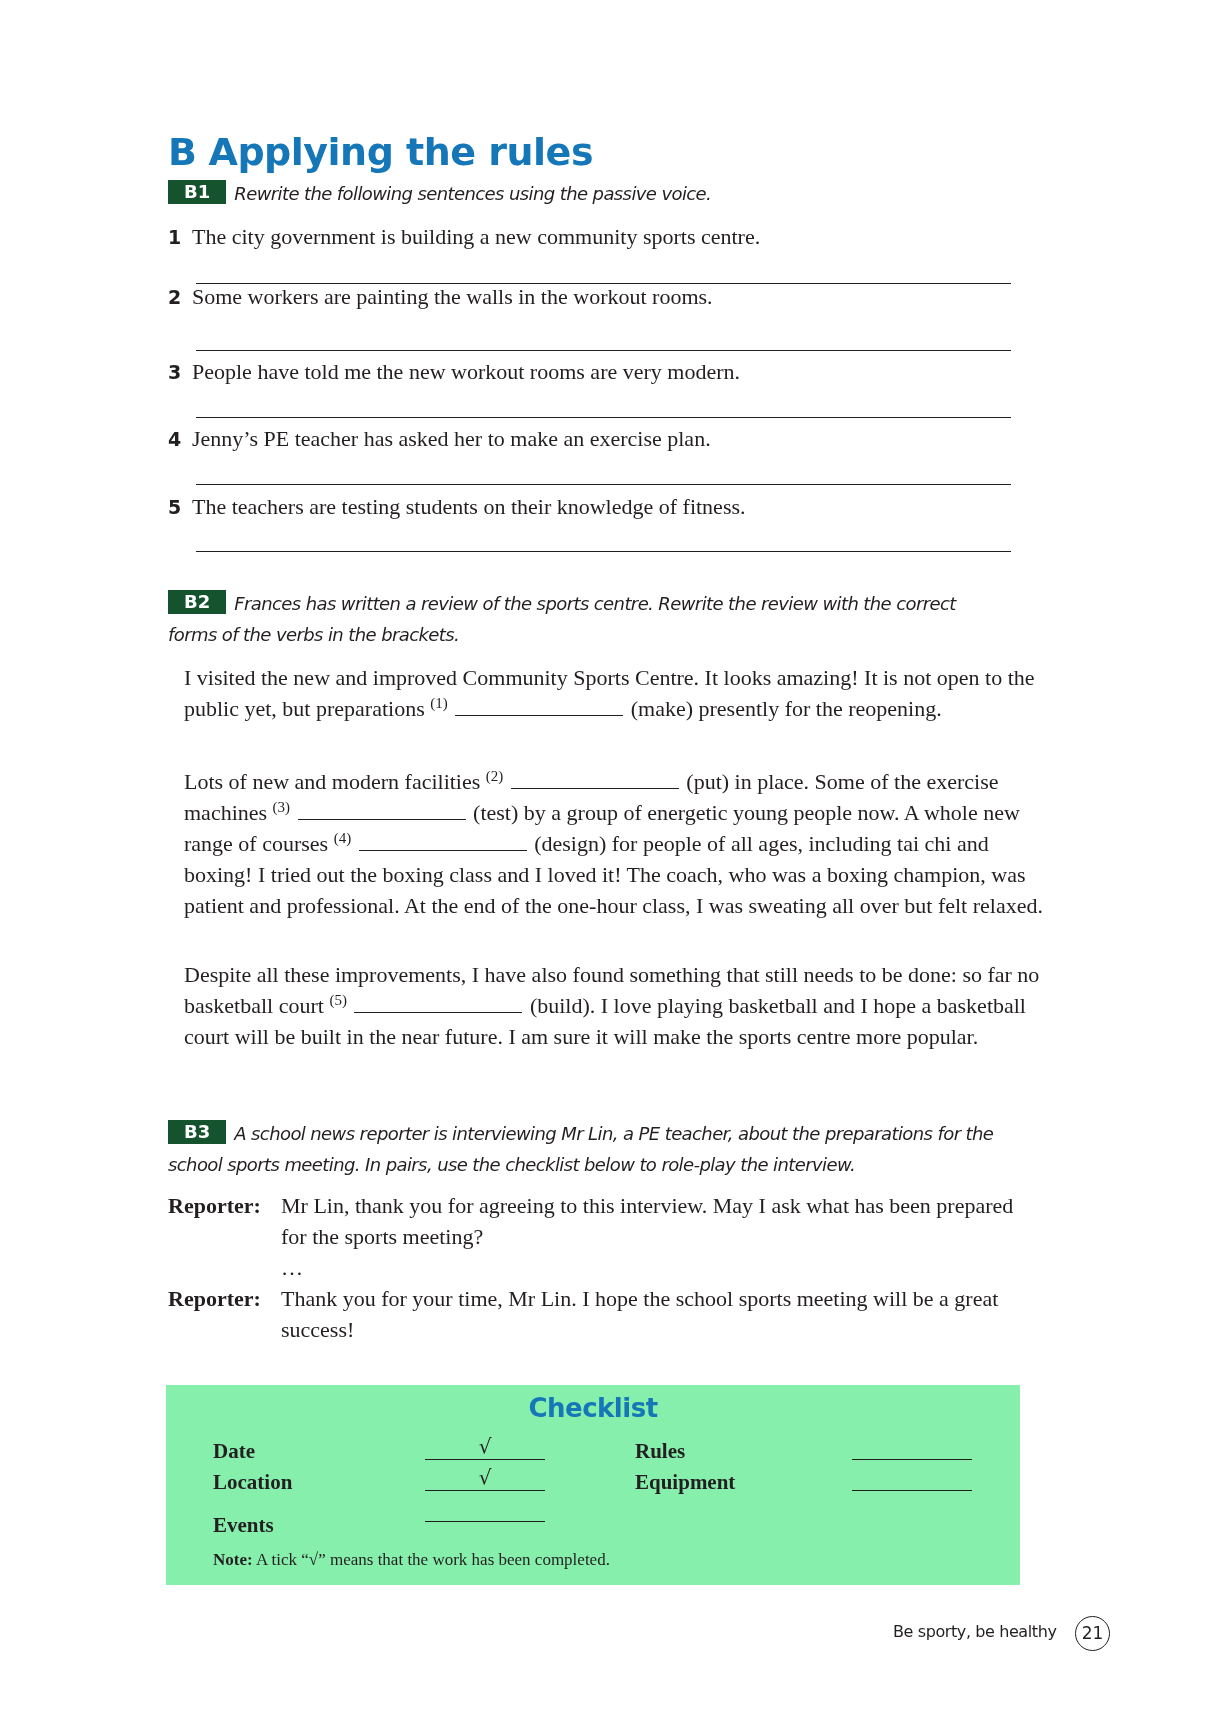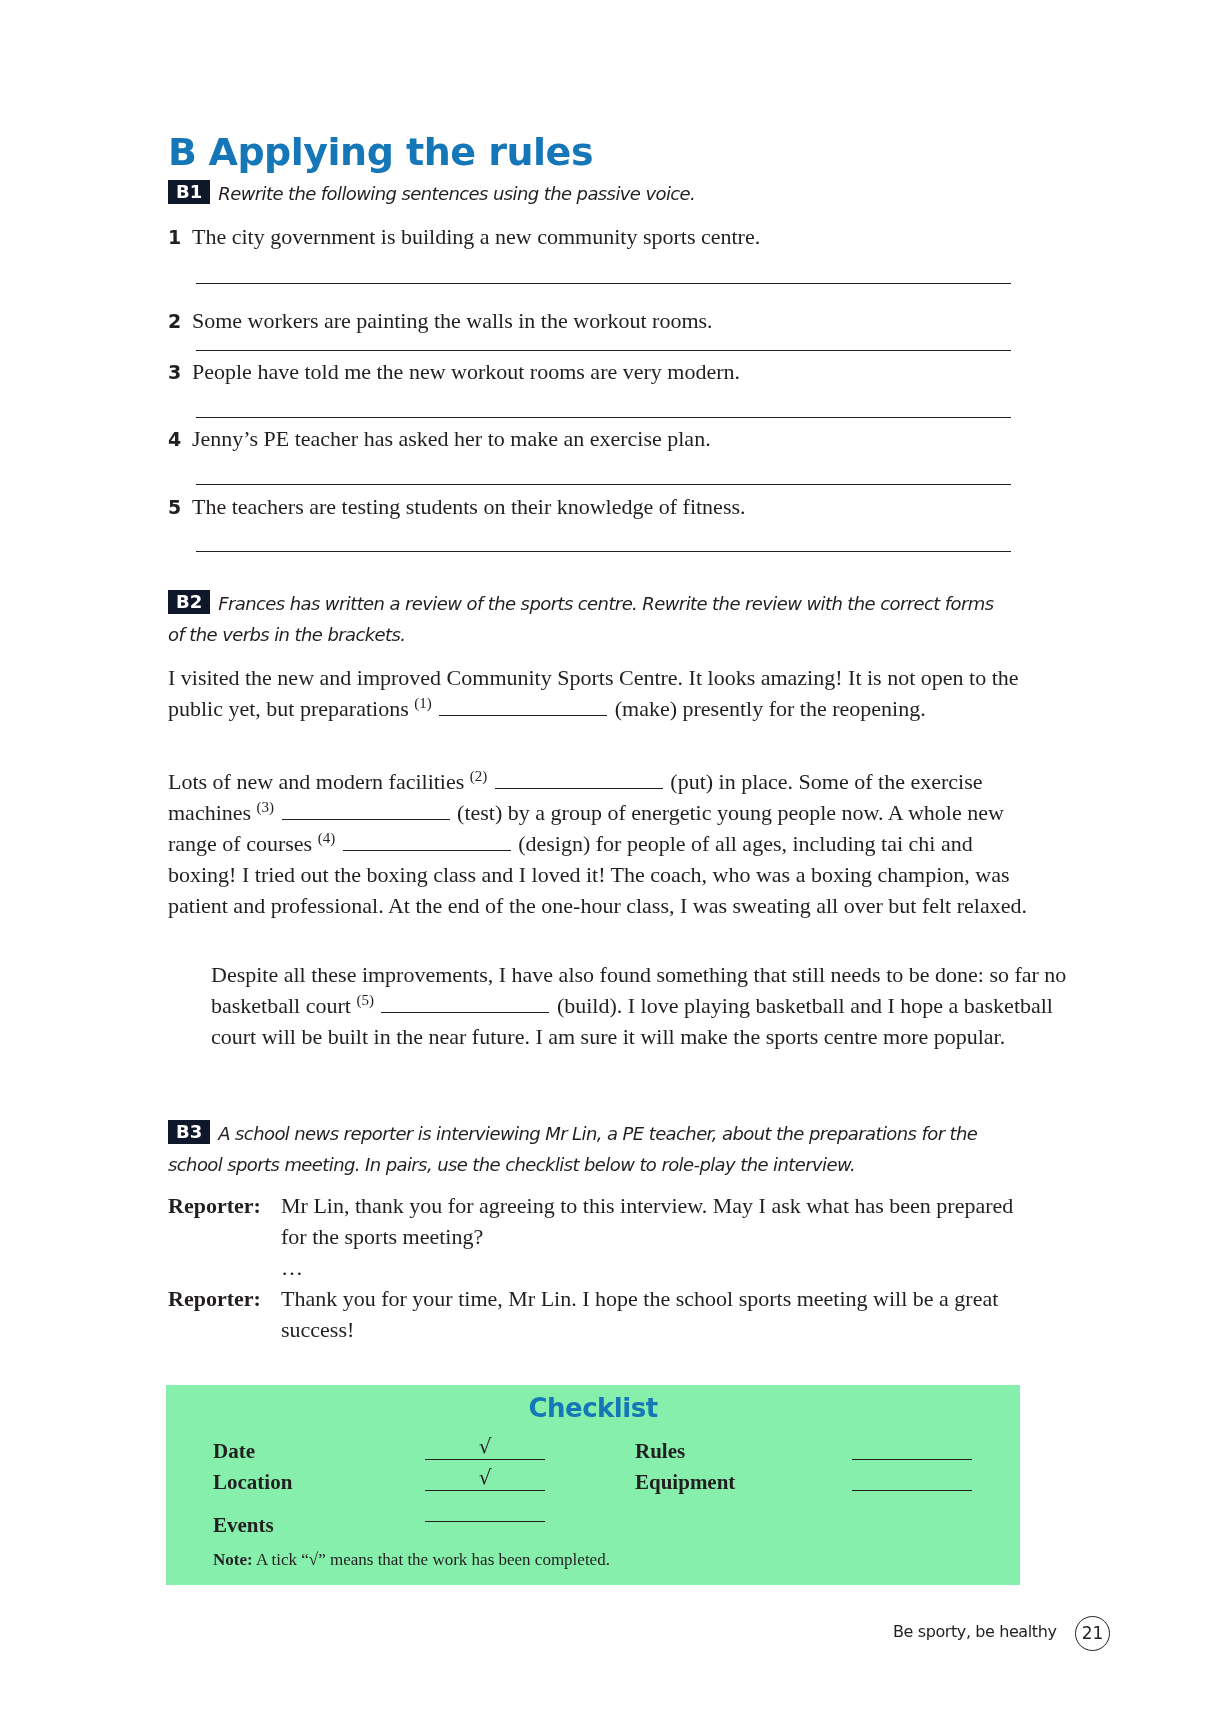--- a/index.html
+++ b/index.html
@@ -7,32 +7,32 @@
 
     .section-title {
       position: absolute; left: 168px; top: 130px;
       font-family: "DejaVu Sans", "Liberation Sans", sans-serif;
       font-size: 38px; font-weight: bold; color: #1576b8; letter-spacing: -0.5px;
     }
     .section-title .letter { margin-right: 12px; }
 
     .task-head { position: absolute; left: 168px; font-size: 20px; line-height: 30px; color: #231f20; }
     .badge {
-      display: inline-block; background: #0f172a; color: #ffffff;
+      display: inline-block; background: #14532d; color: #ffffff;
       font-family: "DejaVu Sans", "Liberation Sans", sans-serif; font-weight: bold;
-      font-size: 18px; line-height: 24px; padding: 0 8px; margin-right: 8px; vertical-align: 2px;
+      font-size: 18px; line-height: 24px; padding: 0 16px; margin-right: 8px; vertical-align: 2px;
     }
     .instr { font-family: "DejaVu Sans", "Liberation Sans", sans-serif; font-style: italic; font-size: 18px; letter-spacing: -0.6px; }
 
     .q { position: absolute; left: 168px; font-family: "Liberation Serif", serif; font-size: 22px; }
     .q .num { font-family: "DejaVu Sans", "Liberation Sans", sans-serif; font-weight: bold; font-size: 19px; display: inline-block; width: 24px; }
     .answer-line { position: absolute; left: 196px; width: 815px; height: 0; border-top: 1.5px solid #231f20; }
 
     .para {
-      position: absolute; left: 168px; width: 860px;
+      position: absolute; left: 184px; width: 860px;
       font-family: "Liberation Serif", serif; font-size: 22px; line-height: 31px;
     }
     .para sup { font-size: 15px; vertical-align: 8px; line-height: 0; }
     .blank { display: inline-block; width: 168px; border-bottom: 1.5px solid #231f20; height: 18px; margin: 0 2px; }
 
     .dialog { position: absolute; left: 168px; width: 860px; font-family: "Liberation Serif", serif; font-size: 22px; line-height: 31px; }
     .dialog .row { display: flex; }
     .dialog .speaker { width: 113px; flex: none; font-weight: bold; }
     .dialog .line { flex: 1; }
 
@@ -64,21 +64,21 @@
   <span class="letter">B</span><span>Applying the rules</span>
 </div>
 
 <div class="task-head" style="top:178px;">
   <span class="badge">B1</span><span class="instr">Rewrite the following sentences using the passive voice.</span>
 </div>
 
 <div class="q" style="top:224px;"><span class="num">1</span><span>The city government is building a new community sports centre.</span></div>
 <div class="answer-line" style="top:283px;"></div>
 
-<div class="q" style="top:308px;"><span class="num">2</span><span>Some workers are painting the walls in the workout rooms.</span></div>
+<div class="q" style="top:284px;"><span class="num">2</span><span>Some workers are painting the walls in the workout rooms.</span></div>
 <div class="answer-line" style="top:350px;"></div>
 
 <div class="q" style="top:359px;"><span class="num">3</span><span>People have told me the new workout rooms are very modern.</span></div>
 <div class="answer-line" style="top:417px;"></div>
 
 <div class="q" style="top:426px;"><span class="num">4</span><span>Jenny’s PE teacher has asked her to make an exercise plan.</span></div>
 <div class="answer-line" style="top:484px;"></div>
 
 <div class="q" style="top:494px;"><span class="num">5</span><span>The teachers are testing students on their knowledge of fitness.</span></div>
 <div class="answer-line" style="top:551px;"></div>
@@ -88,21 +88,21 @@
 </div>
 
 <div class="para" style="top:662px;">
   <span>I visited the new and improved Community Sports Centre. It looks amazing! It is not open to the public yet, but preparations </span><sup>(1)</sup> <span class="blank"></span><span> (make) presently for the reopening.</span>
 </div>
 
 <div class="para" style="top:766px;">
   <span>Lots of new and modern facilities </span><sup>(2)</sup> <span class="blank"></span><span> (put) in place. Some of the exercise machines </span><sup>(3)</sup> <span class="blank"></span><span> (test) by a group of energetic young people now. A whole new range of courses </span><sup>(4)</sup> <span class="blank"></span><span> (design) for people of all ages, including tai chi and boxing! I tried out the boxing class and I loved it! The coach, who was a boxing champion, was patient and professional. At the end of the one-hour class, I was sweating all over but felt relaxed.</span>
 </div>
 
-<div class="para" style="top:959px;margin-left:43px;">
+<div class="para" style="top:959px;">
   <span>Despite all these improvements, I have also found something that still needs to be done: so far no basketball court </span><sup>(5)</sup> <span class="blank"></span><span> (build). I love playing basketball and I hope a basketball court will be built in the near future. I am sure it will make the sports centre more popular.</span>
 </div>
 
 <div class="task-head" style="top:1118px; width:840px;">
   <span class="badge">B3</span><span class="instr">A school news reporter is interviewing Mr Lin, a PE teacher, about the preparations for the school sports meeting. In pairs, use the checklist below to role-play the interview.</span>
 </div>
 
 <div class="dialog" style="top:1190px;">
   <div class="row">
       <span class="speaker">Reporter:</span>

